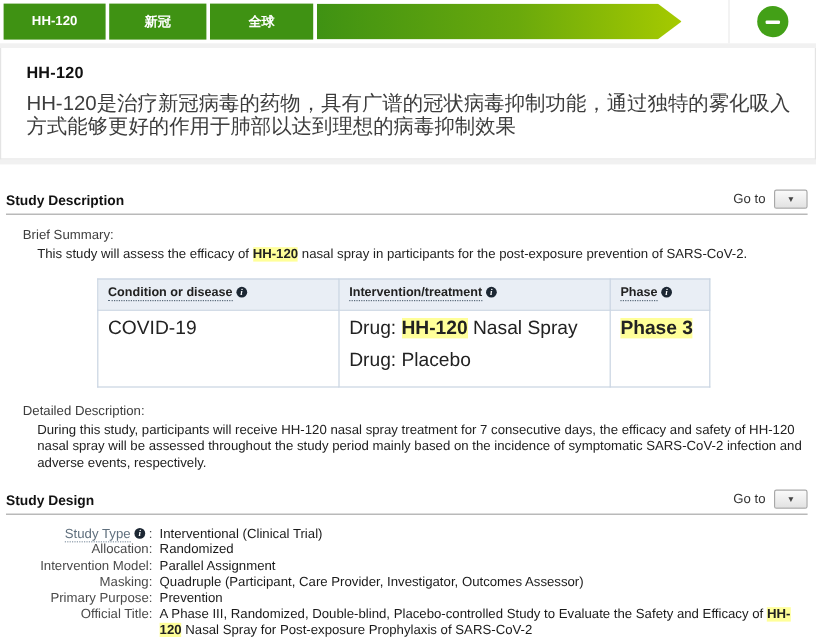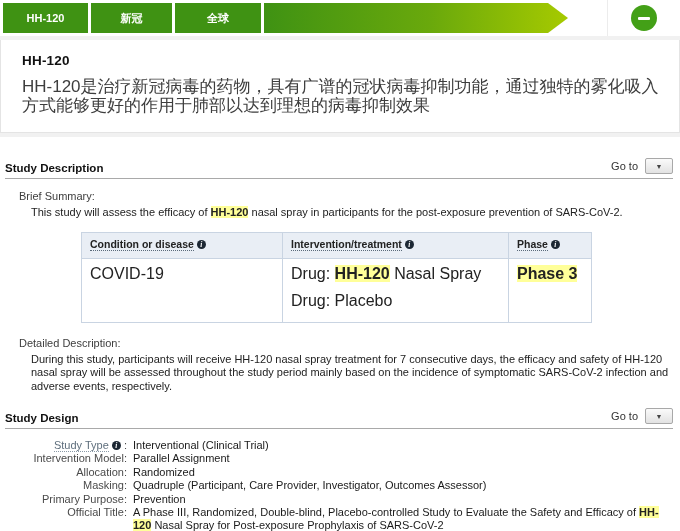--- a/index.html
+++ b/index.html
@@ -144,27 +144,27 @@
 
   <div class="design">
 
     <div class="row">
       <span class="lbl"><span class="dlink">Study Type</span> <span class="info-i">i</span><span> :</span></span>
       <span class="val">Interventional  (Clinical Trial)</span>
     </div>
 
 
     <div class="row">
-      <span class="lbl">Intervention Model:</span>
-      <span class="val">Parallel Assignment</span>
+      <span class="lbl">Allocation:</span>
+      <span class="val">Randomized</span>
     </div>
 
     <div class="row">
-      <span class="lbl">Allocation:</span>
-      <span class="val">Randomized</span>
+      <span class="lbl">Intervention Model:</span>
+      <span class="val">Parallel Assignment</span>
     </div>
 
     <div class="row">
       <span class="lbl">Masking:</span>
       <span class="val">Quadruple (Participant, Care Provider, Investigator, Outcomes Assessor)</span>
     </div>
 
     <div class="row">
       <span class="lbl">Primary Purpose:</span>
       <span class="val">Prevention</span>

